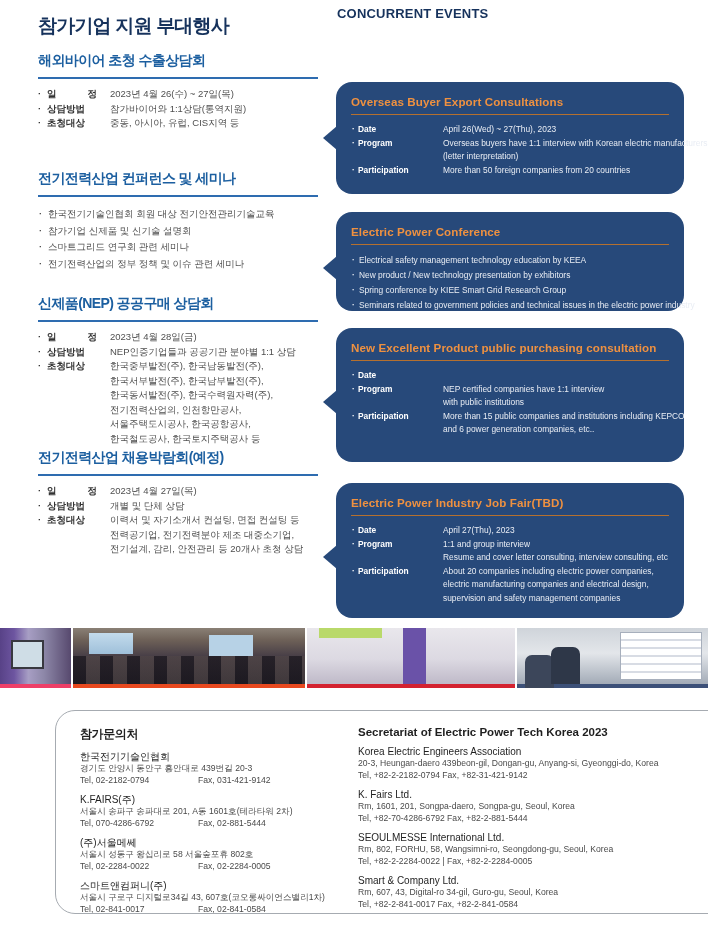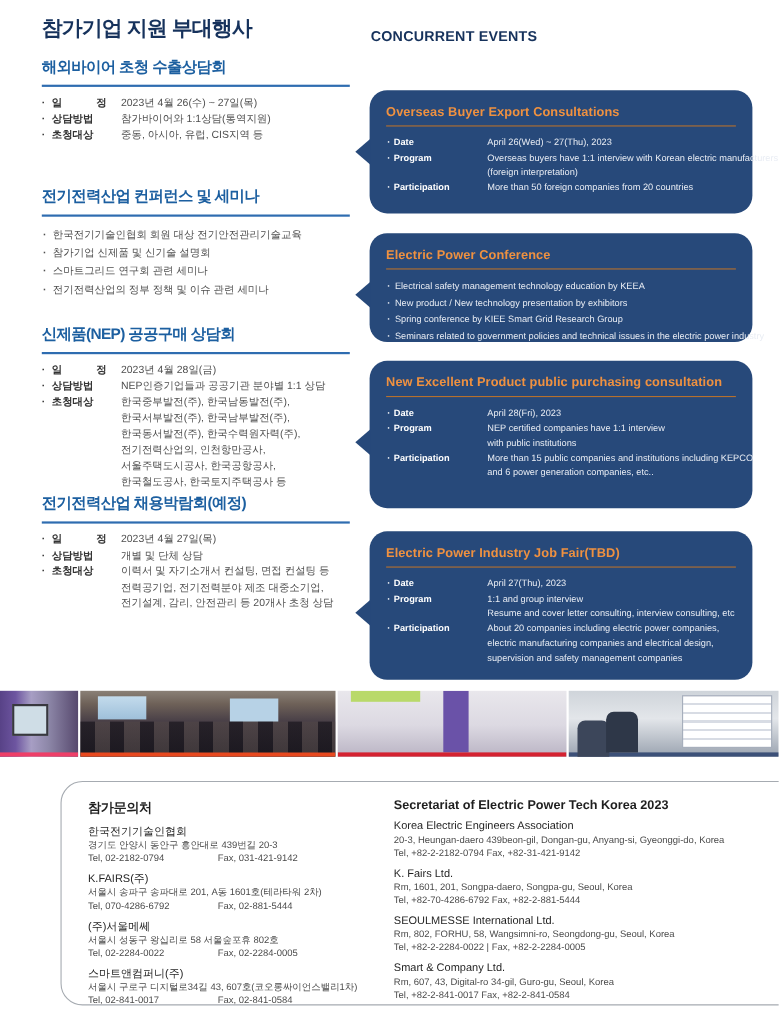--- a/index.html
+++ b/index.html
@@ -2,21 +2,21 @@
 <html><head>
 <meta charset="utf-8">
 <style>
   html,body{margin:0;padding:0;background:#ffffff;}
   .page{position:relative;width:708px;height:928px;background:#fff;overflow:hidden;
         font-family:"Liberation Sans", sans-serif;}
 
   
   .title-ko{position:absolute;left:38px;top:13px;font-size:19px;font-weight:bold;
             color:#16325c;letter-spacing:-0.8px;}
-  .title-en{position:absolute;left:337px;top:25px;font-size:13px;font-weight:bold;
+  .title-en{position:absolute;left:337px;top:6px;font-size:13px;font-weight:bold;
             color:#16325c;letter-spacing:0.2px;}
 
   
   .lsec{position:absolute;left:38px;width:280px;}
   .lsec-h{margin:0;font-size:14px;font-weight:bold;color:#1c5fa0;letter-spacing:-0.6px;
           padding-bottom:7px;border-bottom:2px solid #2e6cb0;}
   .lrows{margin-top:8px;font-size:9.5px;}
   .lrow{display:flex;line-height:14.5px;padding-left:9px;position:relative;white-space:nowrap;}
   .lrow::before{content:"·";position:absolute;left:0;color:#333;font-weight:bold;}
   .llbl{flex:0 0 50px;font-weight:bold;color:#333;text-align:justify;text-align-last:justify;
@@ -117,21 +117,21 @@
     <div class="brow">
         <span class="blbl">Date</span>
         <div class="blines">
           <div>April 26(Wed) ~ 27(Thu), 2023</div>
         </div>
       </div>
     <div class="brow">
         <span class="blbl">Program</span>
         <div class="blines">
           <div>Overseas buyers have 1:1 interview with Korean electric manufacturers</div>
-          <div>(foreign interpretation)</div>
+          <div>(letter interpretation)</div>
         </div>
       </div>
     <div class="brow">
         <span class="blbl">Participation</span>
         <div class="blines">
           <div>More than 50 foreign companies from 20 countries</div>
         </div>
       </div>
   </div>
 
@@ -181,23 +181,20 @@
         <div>한국철도공사, 한국토지주택공사 등</div>
       </div>
         </div>
     </div>
   </section>
 
   <div class="bubble tail-low" style="top:288px;height:134px">
     <div class="btitle">New Excellent Product public purchasing consultation</div>
     <div class="brow">
         <span class="blbl">Date</span>
-        <div class="blines">
-          <div>April 28(Fri), 2023</div>
-        </div>
       </div>
     <div class="brow">
         <span class="blbl">Program</span>
         <div class="blines">
           <div>NEP certified companies have 1:1 interview</div>
           <div>with public institutions</div>
         </div>
       </div>
     <div class="brow">
         <span class="blbl">Participation</span>

